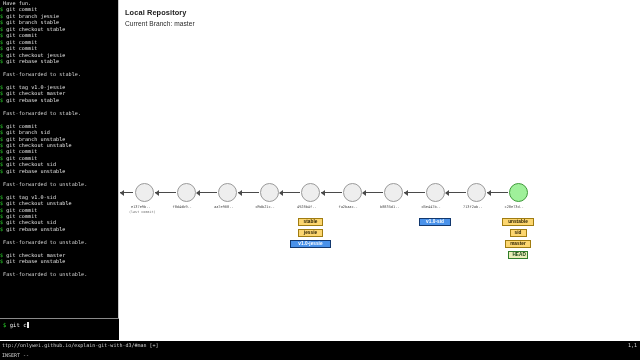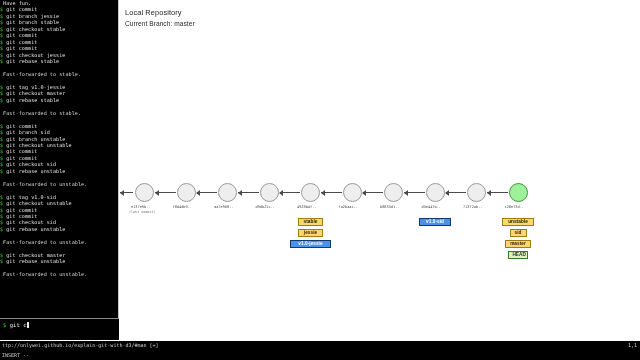--- a/index.html
+++ b/index.html
@@ -36,21 +36,21 @@
     font-size:5.6px;line-height:7px;color:#f0f0f0;
   }
   #prompt-box .pr{color:#29d129;}
   .caret{display:inline-block;width:2.6px;height:5.6px;background:#e9e9e9;vertical-align:-0.6px;}
 
   
   #repo-pane{
     position:absolute;left:120px;top:0;width:520px;height:340px;background:#fff;
   }
   #repo-header{position:absolute;left:5px;top:8px;}
-  #repo-title{font-size:7.4px;font-weight:normal;color:#1b1b1b;letter-spacing:0.1px;}
+  #repo-title{font-size:7.4px;font-weight:bold;color:#1b1b1b;letter-spacing:0.1px;}
   #repo-branch{font-size:6.6px;color:#2a2a2a;margin-top:3px;letter-spacing:0.05px;}
 
   
   #graph{position:absolute;left:0;top:0;width:520px;height:340px;}
   .commit{position:absolute;width:19px;height:19px;border-radius:50%;
           background:#eeeeee;border:1.1px solid #9a9a9a;box-sizing:border-box;}
   .commit.head{background:#9ff09a;border-color:#3f9b3a;}
   .chash{position:absolute;font-size:3.6px;color:#4a4a4a;white-space:nowrap;
          font-family:"DejaVu Sans Mono","Liberation Mono",monospace;}
   .csub{position:absolute;font-size:3.4px;color:#6d6d6d;white-space:nowrap;

